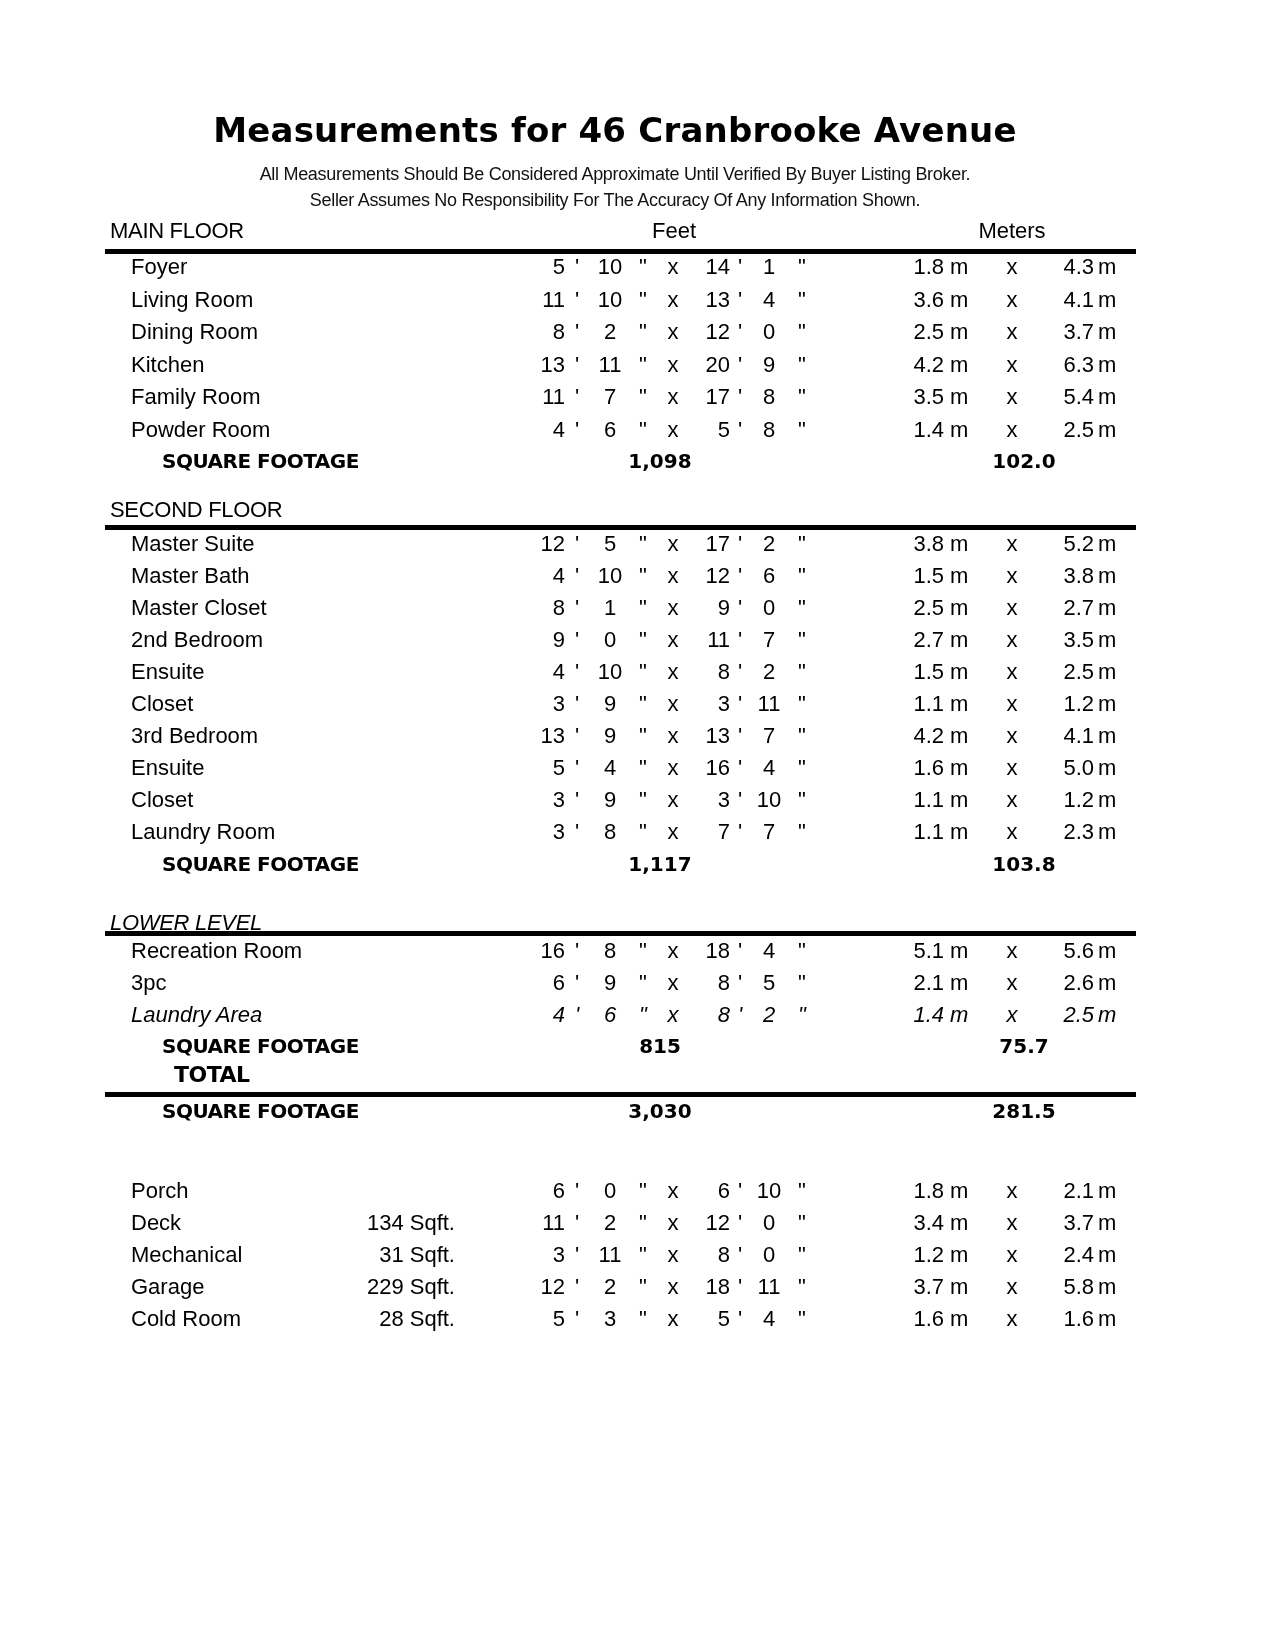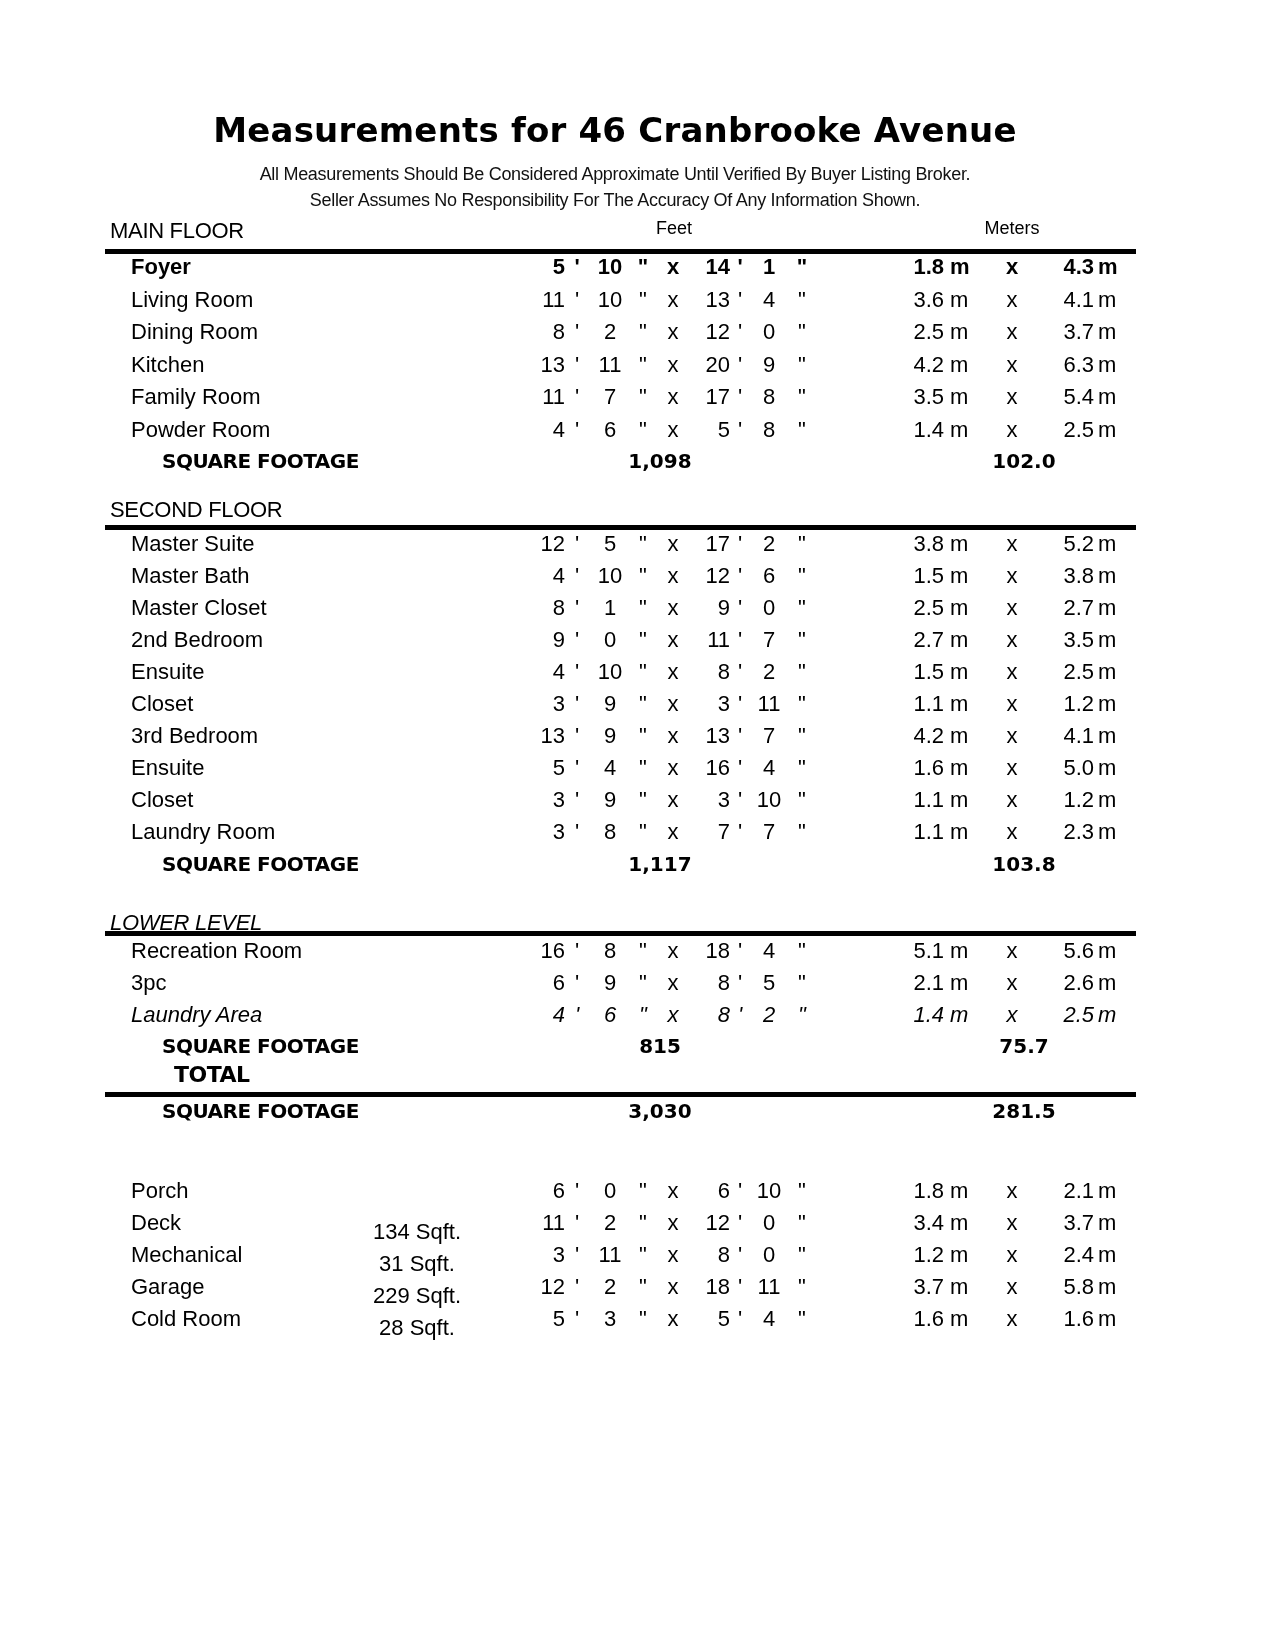--- a/index.html
+++ b/index.html
@@ -2,26 +2,26 @@
 <html><head>
 <meta charset="utf-8">
 <style>
   html, body { margin:0; padding:0; background:#ffffff; }
   body { width:1275px; height:1650px; position:relative; overflow:hidden; color:#000;
          font-family:"DejaVu Sans", sans-serif; }
   .abs { position:absolute; white-space:nowrap; }
   .title { left:0; width:1230px; text-align:center; top:110px; font-size:34px; font-weight:bold; letter-spacing:0.2px; }
   .sub { left:0; width:1230px; text-align:center; font-size:18px; font-family:"Liberation Sans", sans-serif; font-weight:normal; letter-spacing:-0.3px; color:#111; }
   .sechead { left:110px; font-size:22px; font-family:"Liberation Sans", sans-serif; letter-spacing:-0.3px; }
-  .colhead { font-size:18px; font-family:"Liberation Sans", sans-serif; width:120px; text-align:center; }
+  .colhead { font-size:22px; font-family:"Liberation Sans", sans-serif; width:120px; text-align:center; }
   .rule { position:absolute; left:105px; width:1031px; height:5px; background:#000; }
   .row { position:absolute; left:0; width:1275px; height:30px; font-size:22px; font-family:"Liberation Sans", sans-serif; }
   .row span { position:absolute; top:0; line-height:30px; }
   .name { left:131px; }
-  .sqft { left:354px; width:126px; text-align:center;margin-top:9px; }
+  .sqft { left:329px; width:126px; text-align:right; }
   .ft1 { left:525px; width:40px; text-align:right; }
   .ap1 { left:572px; width:10px; text-align:center; }
   .in1 { left:593px; width:34px; text-align:center; }
   .qu1 { left:636px; width:14px; text-align:center; }
   .x1 { left:664px; width:18px; text-align:center; }
   .ft2 { left:690px; width:40px; text-align:right; }
   .ap2 { left:735px; width:10px; text-align:center; }
   .in2 { left:752px; width:34px; text-align:center; }
   .qu2 { left:795px; width:14px; text-align:center; }
   .m1 { left:890px; width:54px; text-align:right; }
@@ -43,21 +43,21 @@
   <div class="abs title">Measurements for 46 Cranbrooke Avenue</div>
   <div class="abs sub" style="top:164px;">All Measurements Should Be Considered Approximate Until Verified By Buyer Listing Broker.</div>
   <div class="abs sub" style="top:190px;">Seller Assumes No Responsibility For The Accuracy Of Any Information Shown.</div>
 
   <div class="abs colhead" style="left:614px; top:218px;">Feet</div>
   <div class="abs colhead" style="left:952px; top:218px;">Meters</div>
 
   <div id="content">
       <div class="abs sechead" style="top:218px;">MAIN FLOOR</div>
       <div class="rule" style="top:249px;"></div>
-      <div class="row" style="top:252px;font-weight:bold;">
+      <div class="row" style="top:252px;">
         <span class="name">Foyer</span>
         <span class="ft1">5</span>
         <span class="ap1">'</span>
         <span class="in1">10</span>
         <span class="qu1">"</span>
         <span class="x1">x</span>
         <span class="ft2">14</span>
         <span class="ap2">'</span>
         <span class="in2">1</span>
         <span class="qu2">"</span>

